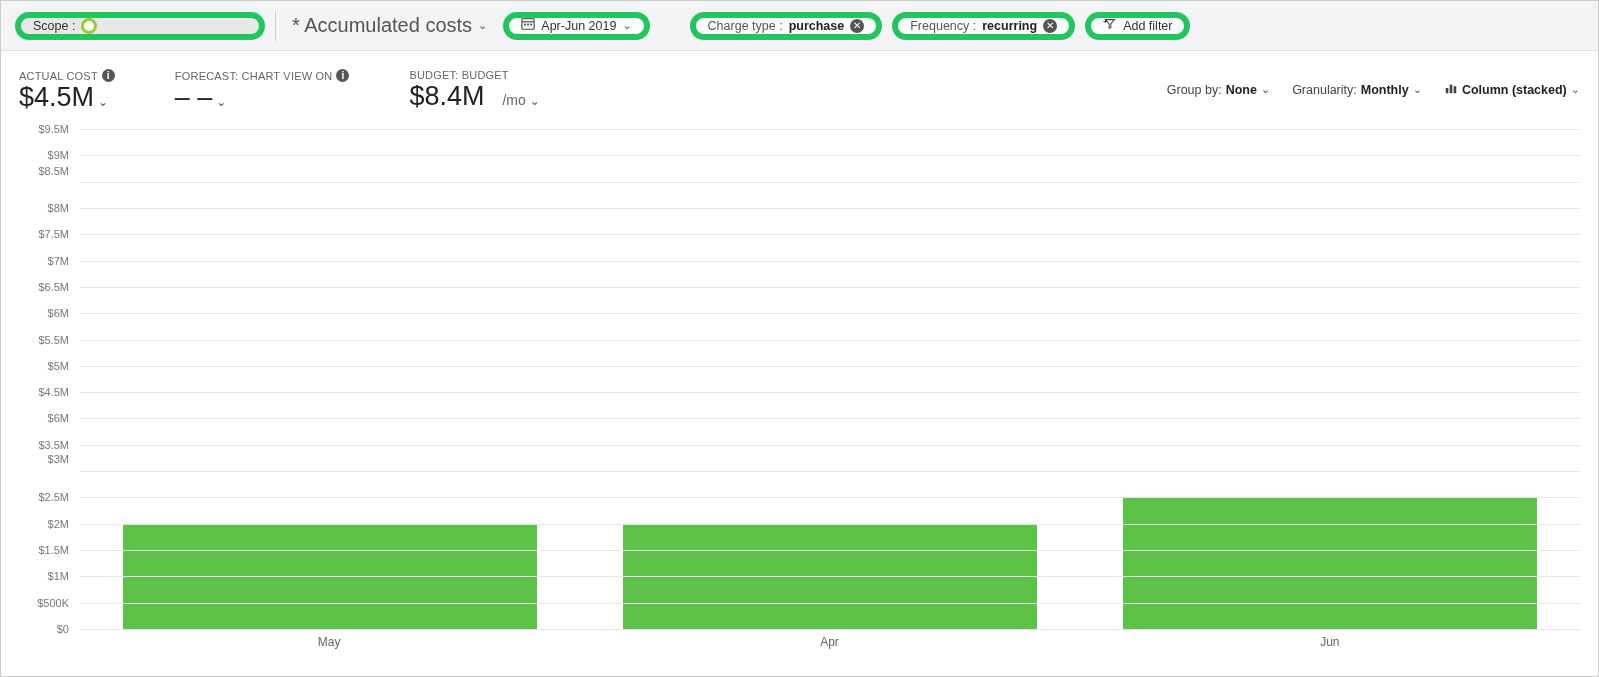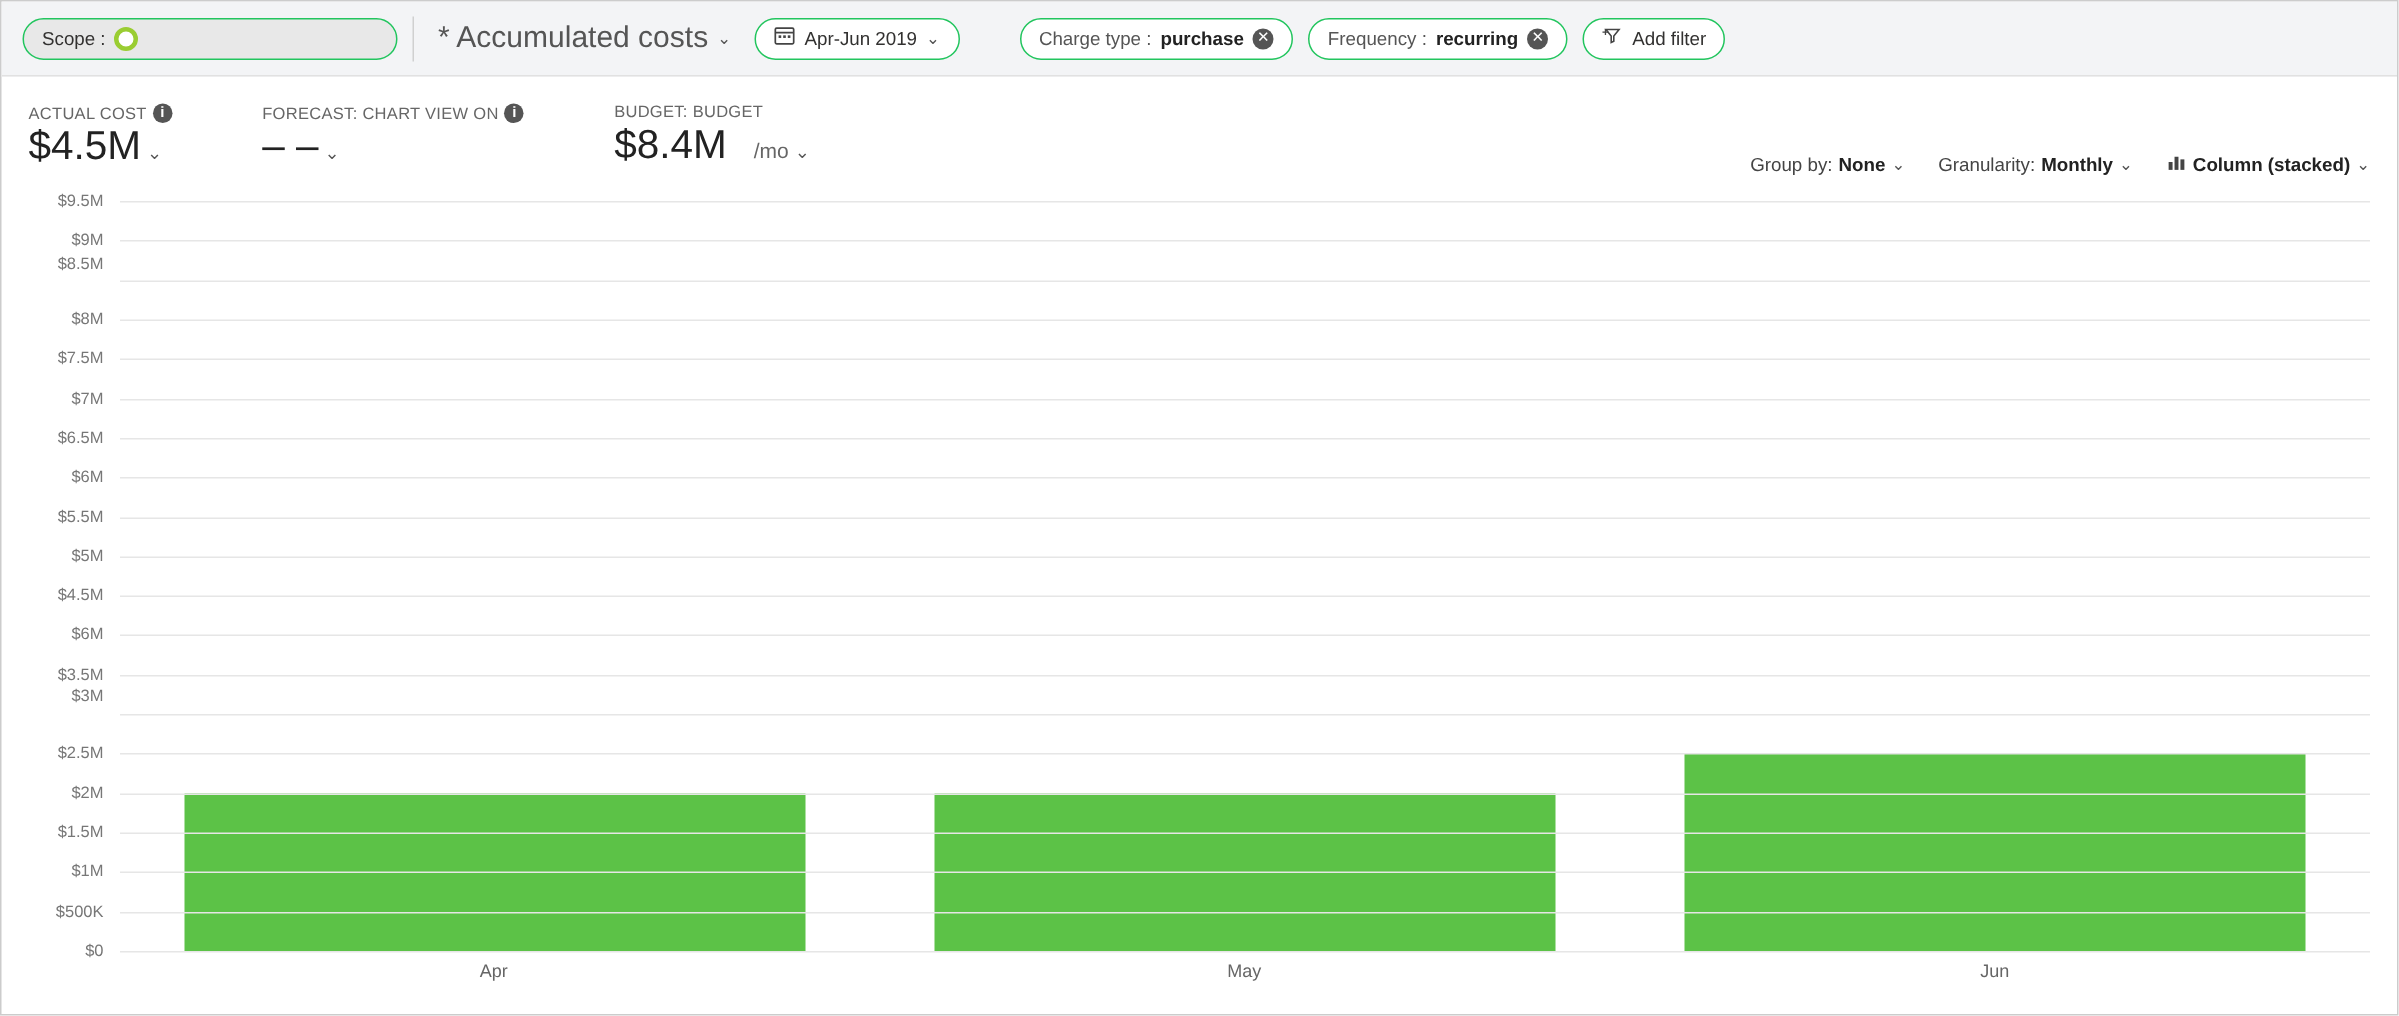--- a/index.html
+++ b/index.html
@@ -21,21 +21,21 @@
     padding: 0 14px;
     background: #f3f4f6;
     border-bottom: 1px solid #e1e1e1;
     gap: 10px;
   }
   .pill {
     display: inline-flex;
     align-items: center;
     height: 28px;
     padding: 0 12px;
-    border: 1px solid #22c55e;
+    border: 6px solid #22c55e;
     border-radius: 14px;
     background: #fff;
     font-size: 12.5px;
     color: #323130;
     gap: 6px;
   }
   .scope-pill {
     background: #e8e8e8;
     width: 250px;
     justify-content: flex-start;
@@ -116,21 +116,21 @@
     align-items: baseline;
     gap: 4px;
   }
   .kpi-value .chev { font-size: 12px; }
   .kpi-unit { font-size: 14px; color: #666; margin-left: 14px; }
   .kpi-spacer { flex: 1; }
   .view-opts {
     display: flex;
     align-items: center;
     gap: 22px;
-    margin-top: 32px;
+    margin-top: 12px;
     font-size: 12.5px;
   }
   .view-opt { display: flex; align-items: center; gap: 4px; }
   .view-opt .lbl { color: #444; }
   .view-opt .val { font-weight: 600; color: #222; }
   .bars-icon svg { width: 14px; height: 14px; }
 
   
   .chart-wrap {
     position: relative;
@@ -356,17 +356,17 @@
       <div class="gridline" style="top: 315.789px;"></div>
       <div class="gridline" style="top: 342.105px;"></div>
       <div class="gridline" style="top: 368.421px;"></div>
       <div class="gridline" style="top: 394.737px;"></div>
       <div class="gridline" style="top: 421.053px;"></div>
       <div class="gridline" style="top: 447.368px;"></div>
       <div class="gridline" style="top: 473.684px;"></div>
       <div class="gridline" style="top: 500px;"></div>
     </div>
   <div class="x-axis" id="x-axis">
+      <div class="x-label">May</div>
       <div class="x-label">Apr</div>
-      <div class="x-label">May</div>
       <div class="x-label">Jun</div>
     </div>
 </div>
 
 </body></html>

